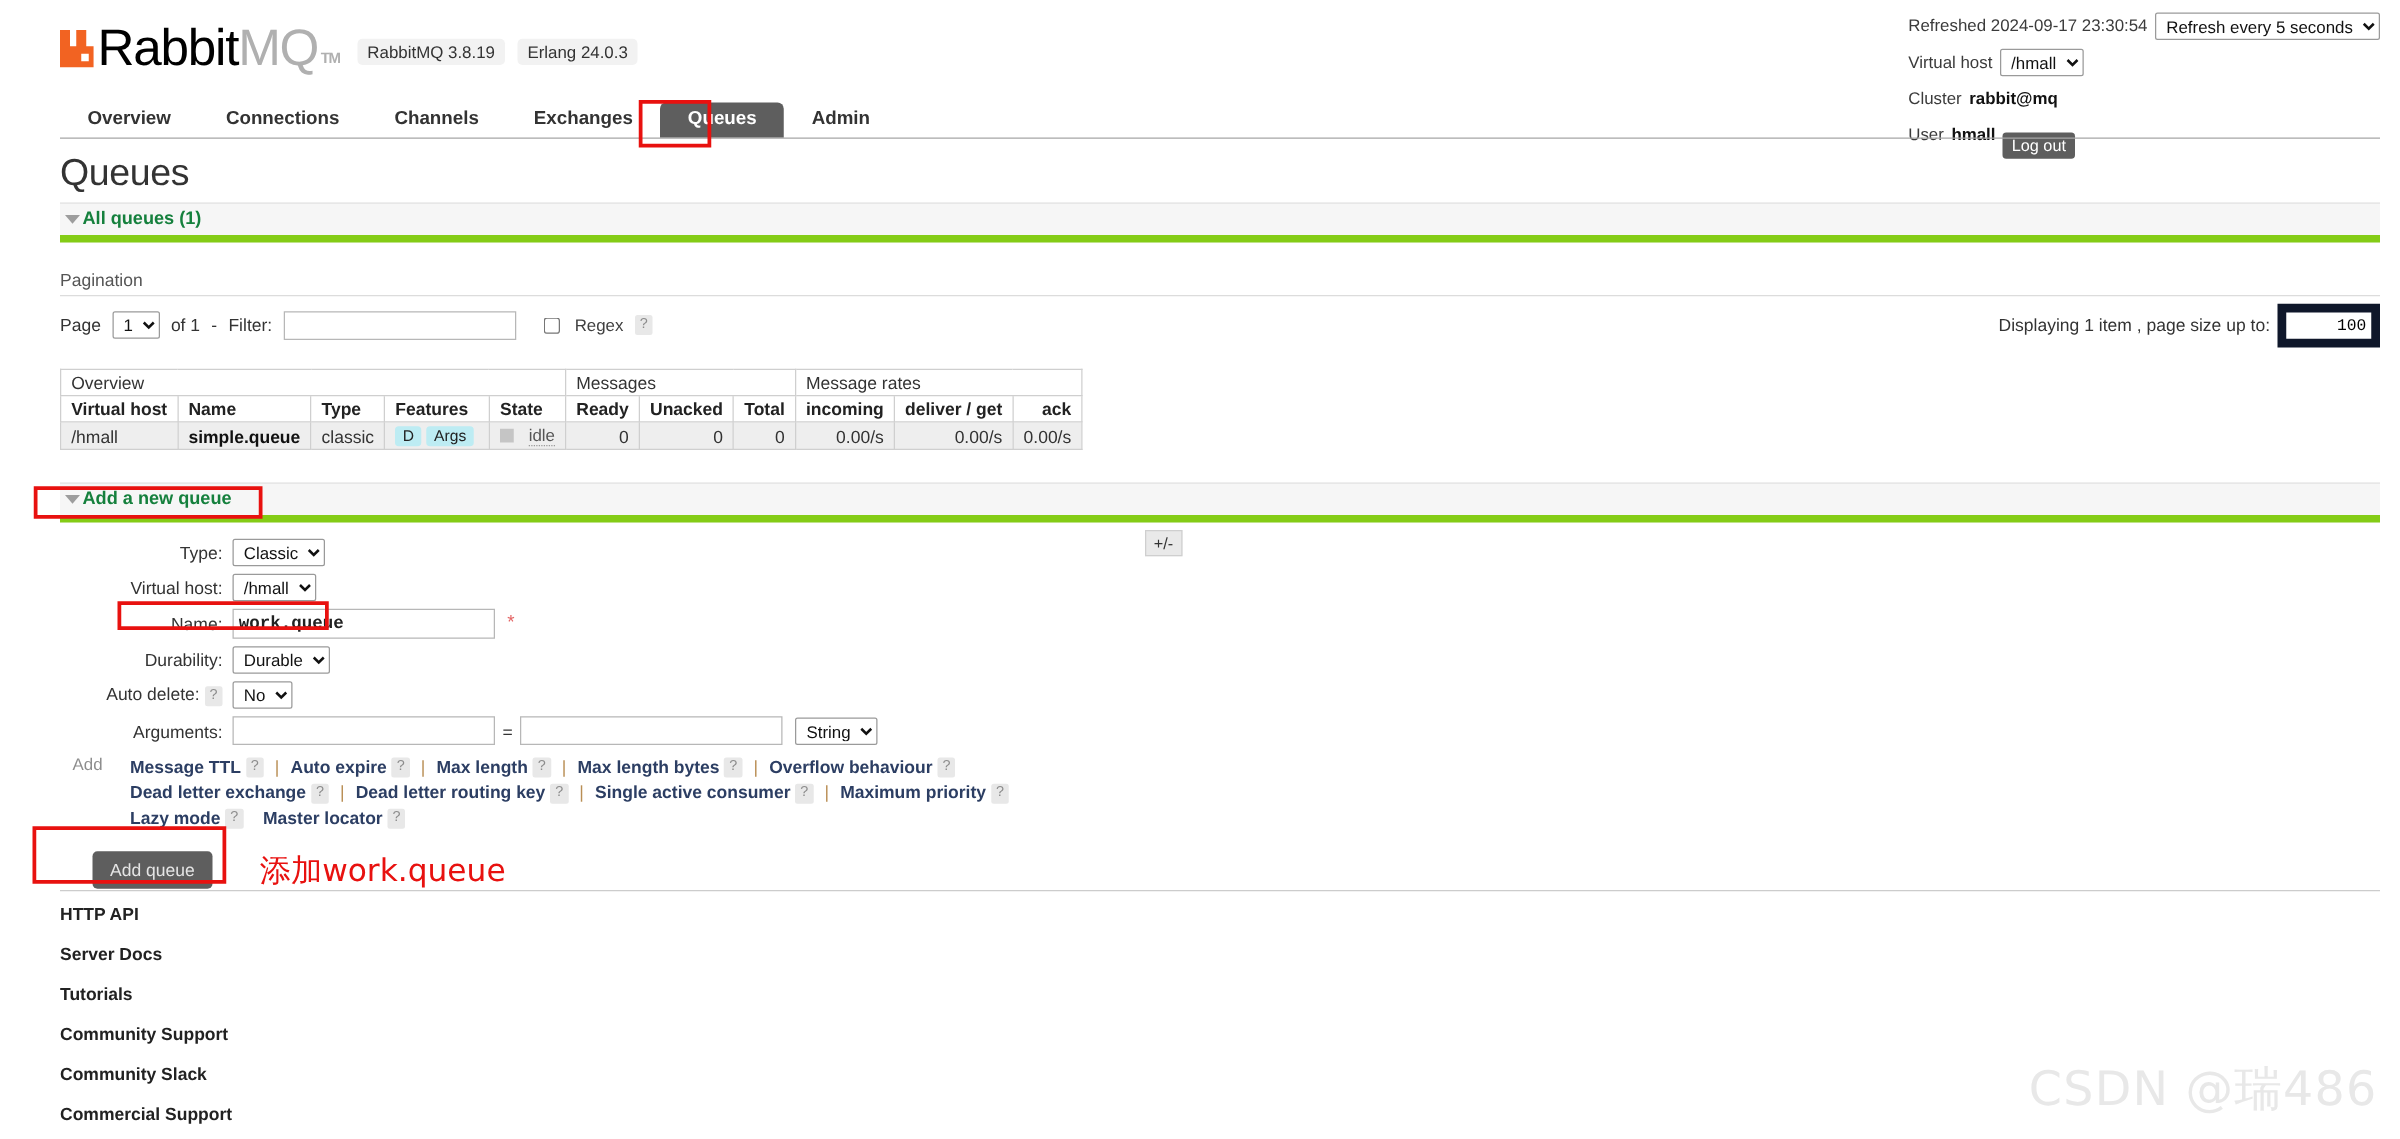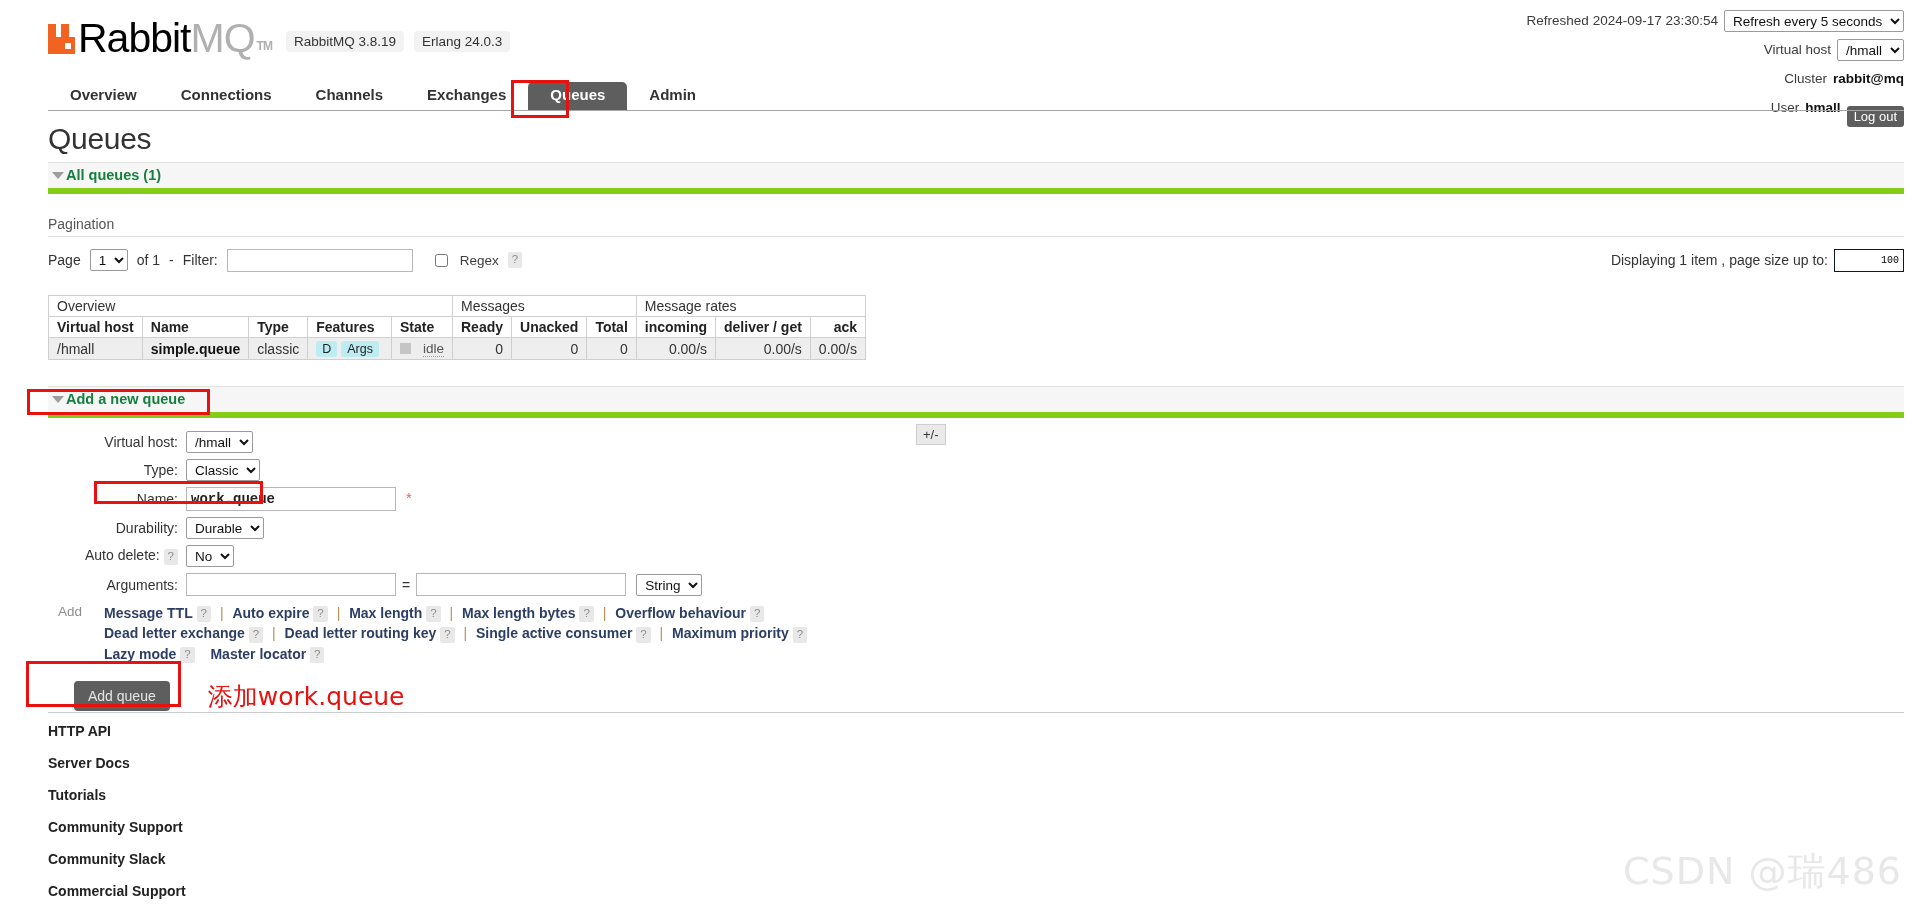--- a/index.html
+++ b/index.html
@@ -80,21 +80,21 @@
     right: 16px;
     top: 10px;
     text-align: right;
     font-size: 13.5px;
     color: #444;
     line-height: 1;
   }
   .tr-row {
     display: flex;
     align-items: center;
-    justify-content: flex-end;
+    justify-content: flex-start;
     gap: 6px;
     margin-bottom: 7px;
     height: 22px;
   }
   .tr-row .lbl { color: #3b3b3b; }
   .tr-row b { color: #111; }
   select.tiny, select.mini {
     font-family: "Liberation Sans", sans-serif;
     font-size: 13.5px;
     border: 1px solid #9a9a9a;
@@ -233,24 +233,24 @@
     margin-left: auto;
     display: flex;
     align-items: center;
     gap: 6px;
     font-size: 14px;
     color: #333;
   }
   .pag-right input.pagesize {
     width: 60px;
     height: 19px;
-    border: 1px solid #0f172a;
+    border: 7px solid #0f172a;
     text-align: right;
     font-family: "Liberation Mono", monospace;
-    font-size: 10px;
+    font-size: 13px;
     padding: 1px 4px;
   }
 
   
   table.queues {
     border-collapse: collapse;
     margin-top: 22px;
     font-size: 14px;
   }
   table.queues td, table.queues th {
@@ -572,32 +572,32 @@
 
     <div class="form-area" style="margin-top:26px;">
       <div class="section-head">
         <span class="caret"></span>
         <span>Add a new queue</span>
       </div>
 
       <table class="form">
         <tbody>
             <tr>
+          <td class="lab">Type:</td>
+          <td class="fld">
+            <select class="mini">
+              <option>Classic</option>
+            </select>
+          </td>
+        </tr>
+        <tr>
           <td class="lab">Virtual host:</td>
           <td class="fld">
             <select class="mini">
               <option>/hmall</option>
-            </select>
-          </td>
-        </tr>
-        <tr>
-          <td class="lab">Type:</td>
-          <td class="fld">
-            <select class="mini">
-              <option>Classic</option>
             </select>
           </td>
         </tr>
         <tr>
           <td class="lab">Name:</td>
           <td class="fld">
             <input class="txt" type="text" value="work.queue" style="">
             <span class="req">*</span>
           </td>
         </tr>

